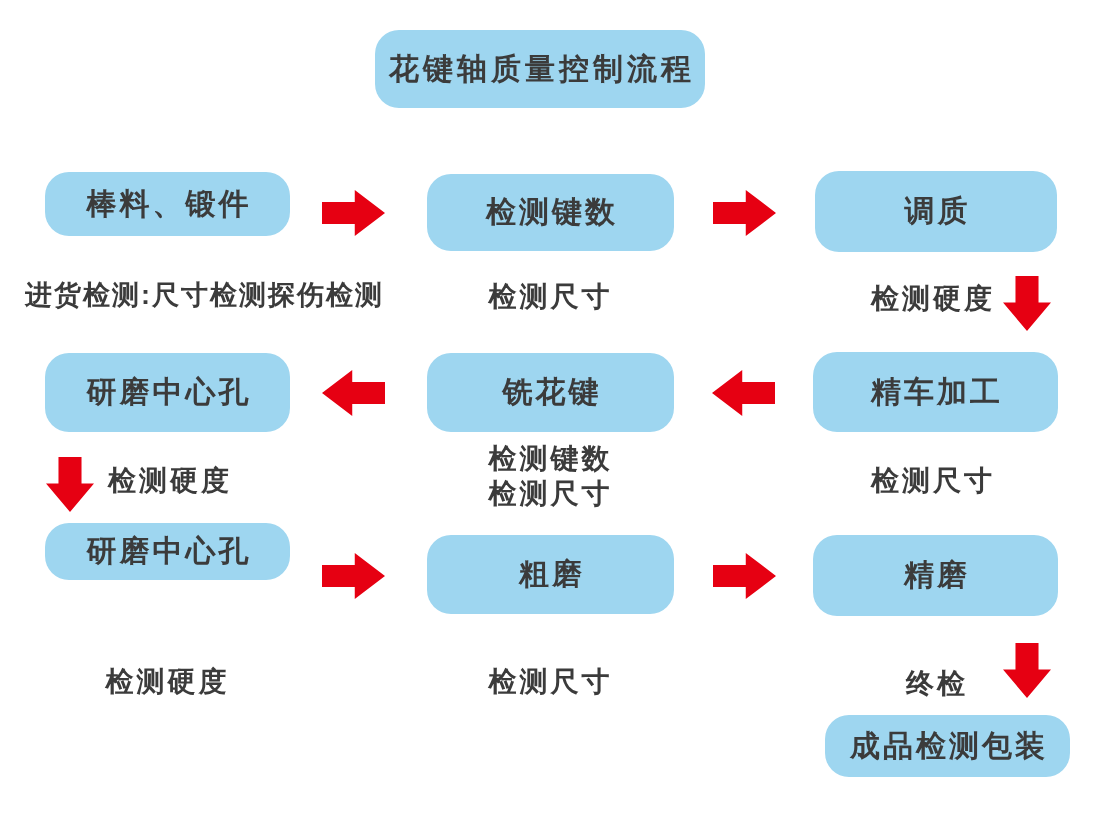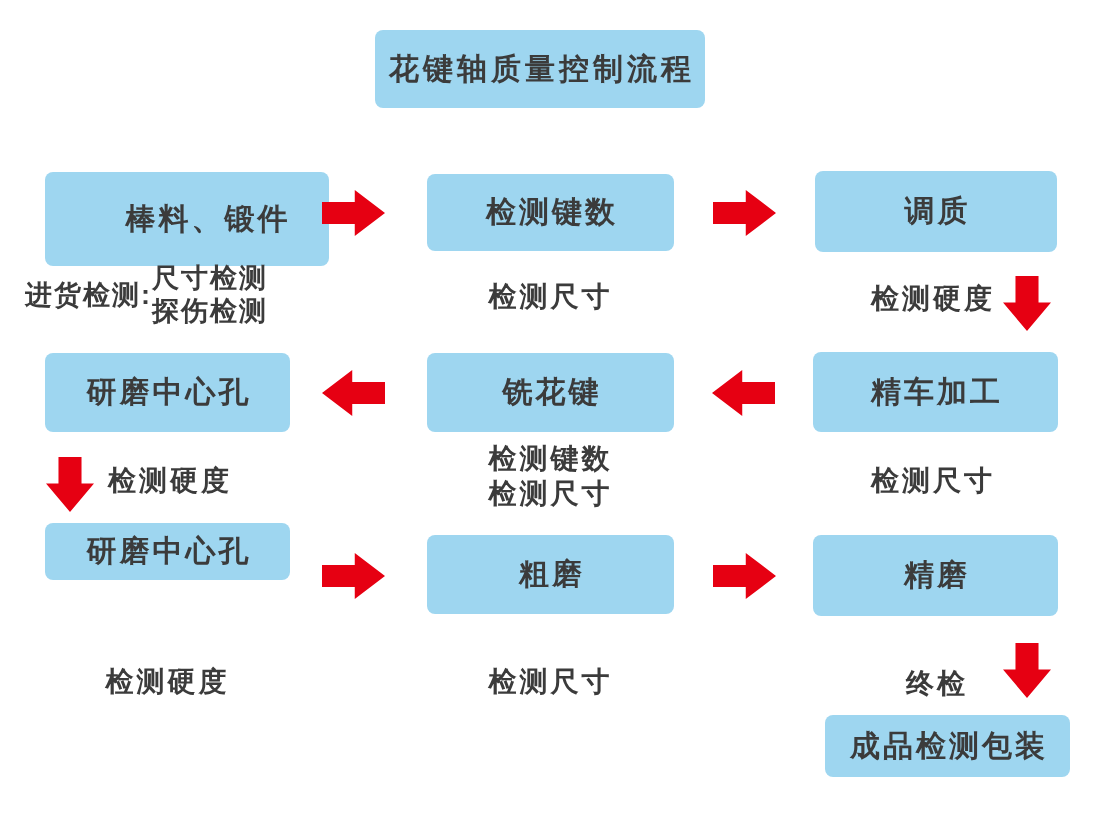--- a/index.html
+++ b/index.html
@@ -8,37 +8,37 @@
     --text:#3b3b3b;
     --background:#ffffff;
   }
   html,body{margin:0;padding:0;background:var(--background);}
   .stage{
     position:relative;width:1102px;height:834px;background:var(--background);
     font-family:"Liberation Sans","DejaVu Sans",sans-serif;color:var(--text);
     overflow:hidden;
   }
   .node{
-    position:absolute;background:var(--box-fill);border-radius:8px;
+    position:absolute;background:var(--box-fill);border-radius:24px;
     display:flex;align-items:center;justify-content:center;
     font-size:30px;font-weight:600;letter-spacing:3px;text-indent:3px;
     color:var(--text);
   }
   .title-node{letter-spacing:4px;text-indent:4px;}
   .caption{
     position:absolute;font-size:28px;font-weight:600;letter-spacing:3px;
     color:var(--text);text-align:center;
   }
   .caption .line{display:block;line-height:35px;}
   .incoming{
     position:absolute;display:flex;align-items:center;
     font-size:27px;font-weight:700;letter-spacing:2px;color:var(--text);
     text-align:left;
   }
-  .incoming .stack{display:flex;flex-direction:column;line-height:33px;}
+  .incoming .stack{display:flex;flex-direction:row;line-height:33px;}
   .arrow{position:absolute;background:var(--arrow-red);}
   .arrow-right{
     width:63px;height:46px;
     clip-path:polygon(0% 26%,52% 26%,52% 0%,100% 50%,52% 100%,52% 74%,0% 74%);
   }
   .arrow-left{
     width:63px;height:46px;
     clip-path:polygon(100% 26%,48% 26%,48% 0%,0% 50%,48% 100%,48% 74%,100% 74%);
   }
   .arrow-down{
@@ -46,21 +46,21 @@
     clip-path:polygon(26% 0%,74% 0%,74% 48%,100% 48%,50% 100%,0% 48%,26% 48%);
   }
 </style>
 </head>
 <body>
 
 <div class="stage">
 
   <div class="node title-node" style="left:375px;top:30px;width:330px;height:78px;">花键轴质量控制流程</div>
 
-  <div class="node" style="left:45px;top:172px;width:245px;height:94px;padding-left:39px;">棒料、锻件</div>
+  <div class="node" style="left:45px;top:172px;width:245px;height:64px;">棒料、锻件</div>
   <div class="node" style="left:427px;top:174px;width:247px;height:77px;">检测键数</div>
   <div class="node" style="left:815px;top:171px;width:242px;height:81px;">调质</div>
 
   <div class="arrow arrow-right" style="left:322px;top:190px;"></div>
   <div class="arrow arrow-right" style="left:713px;top:190px;"></div>
 
   <div class="incoming" style="left:25px;top:262px;height:66px;">
     <span>进货检测:</span>
     <span class="stack">
       <span>尺寸检测</span>

